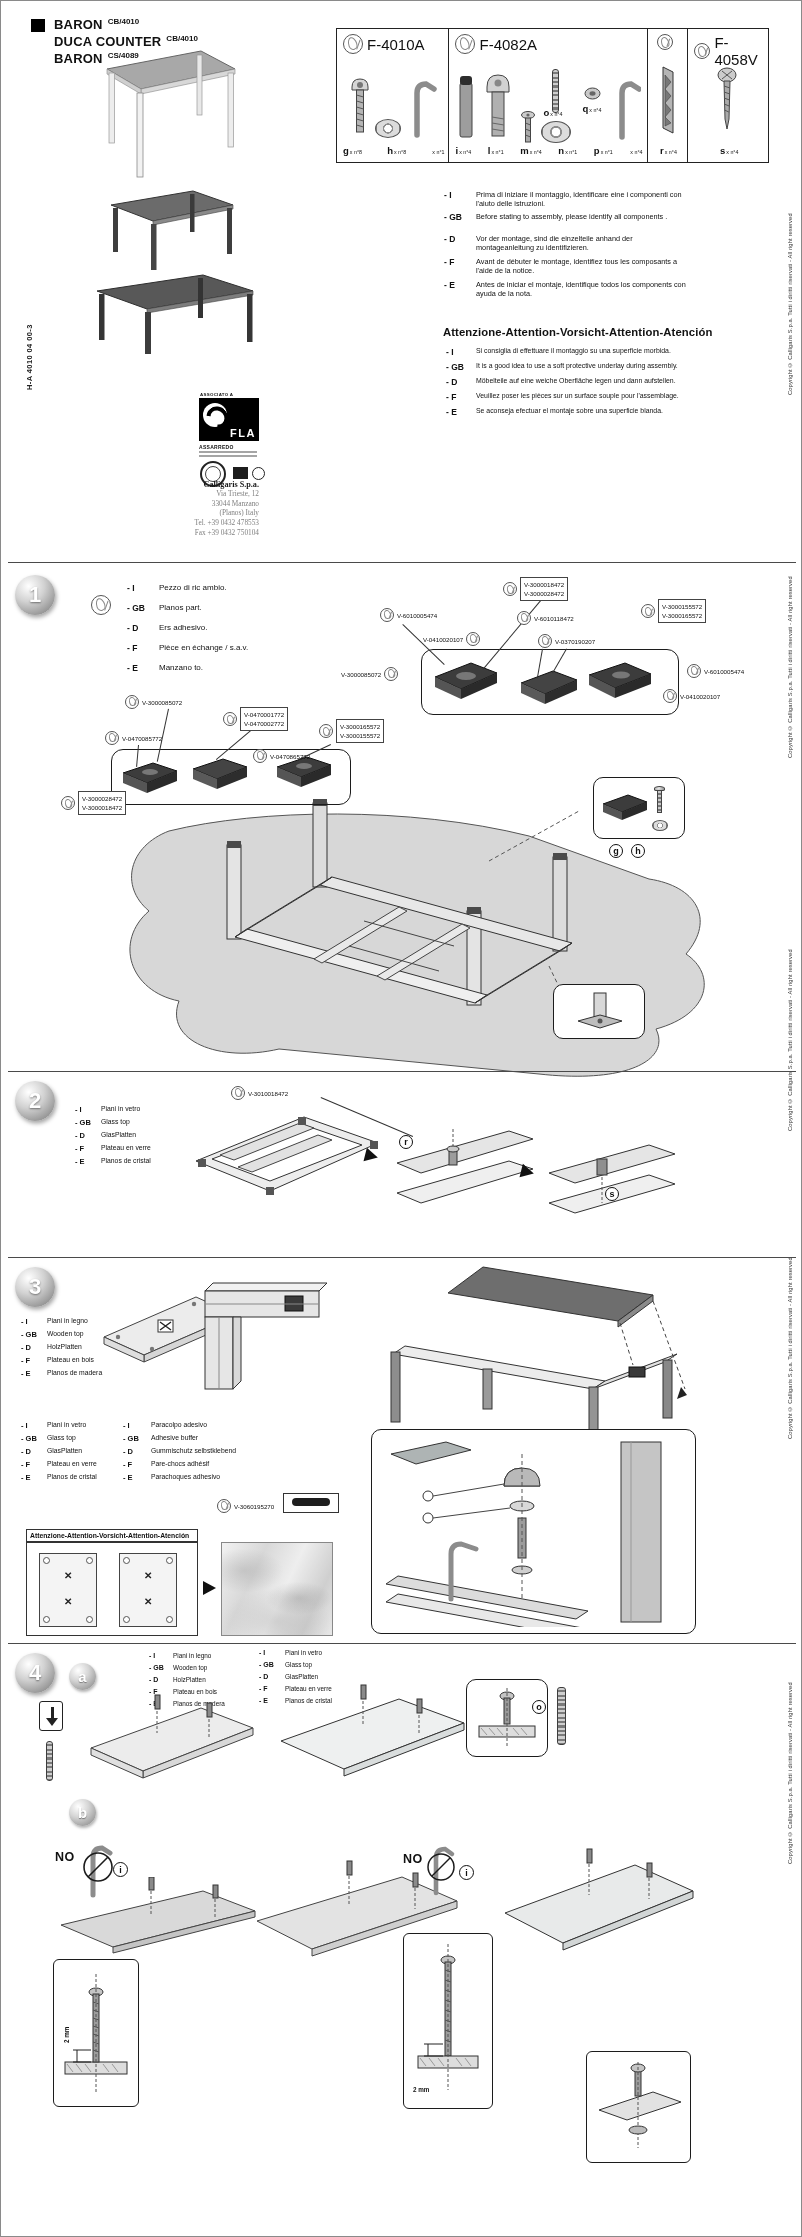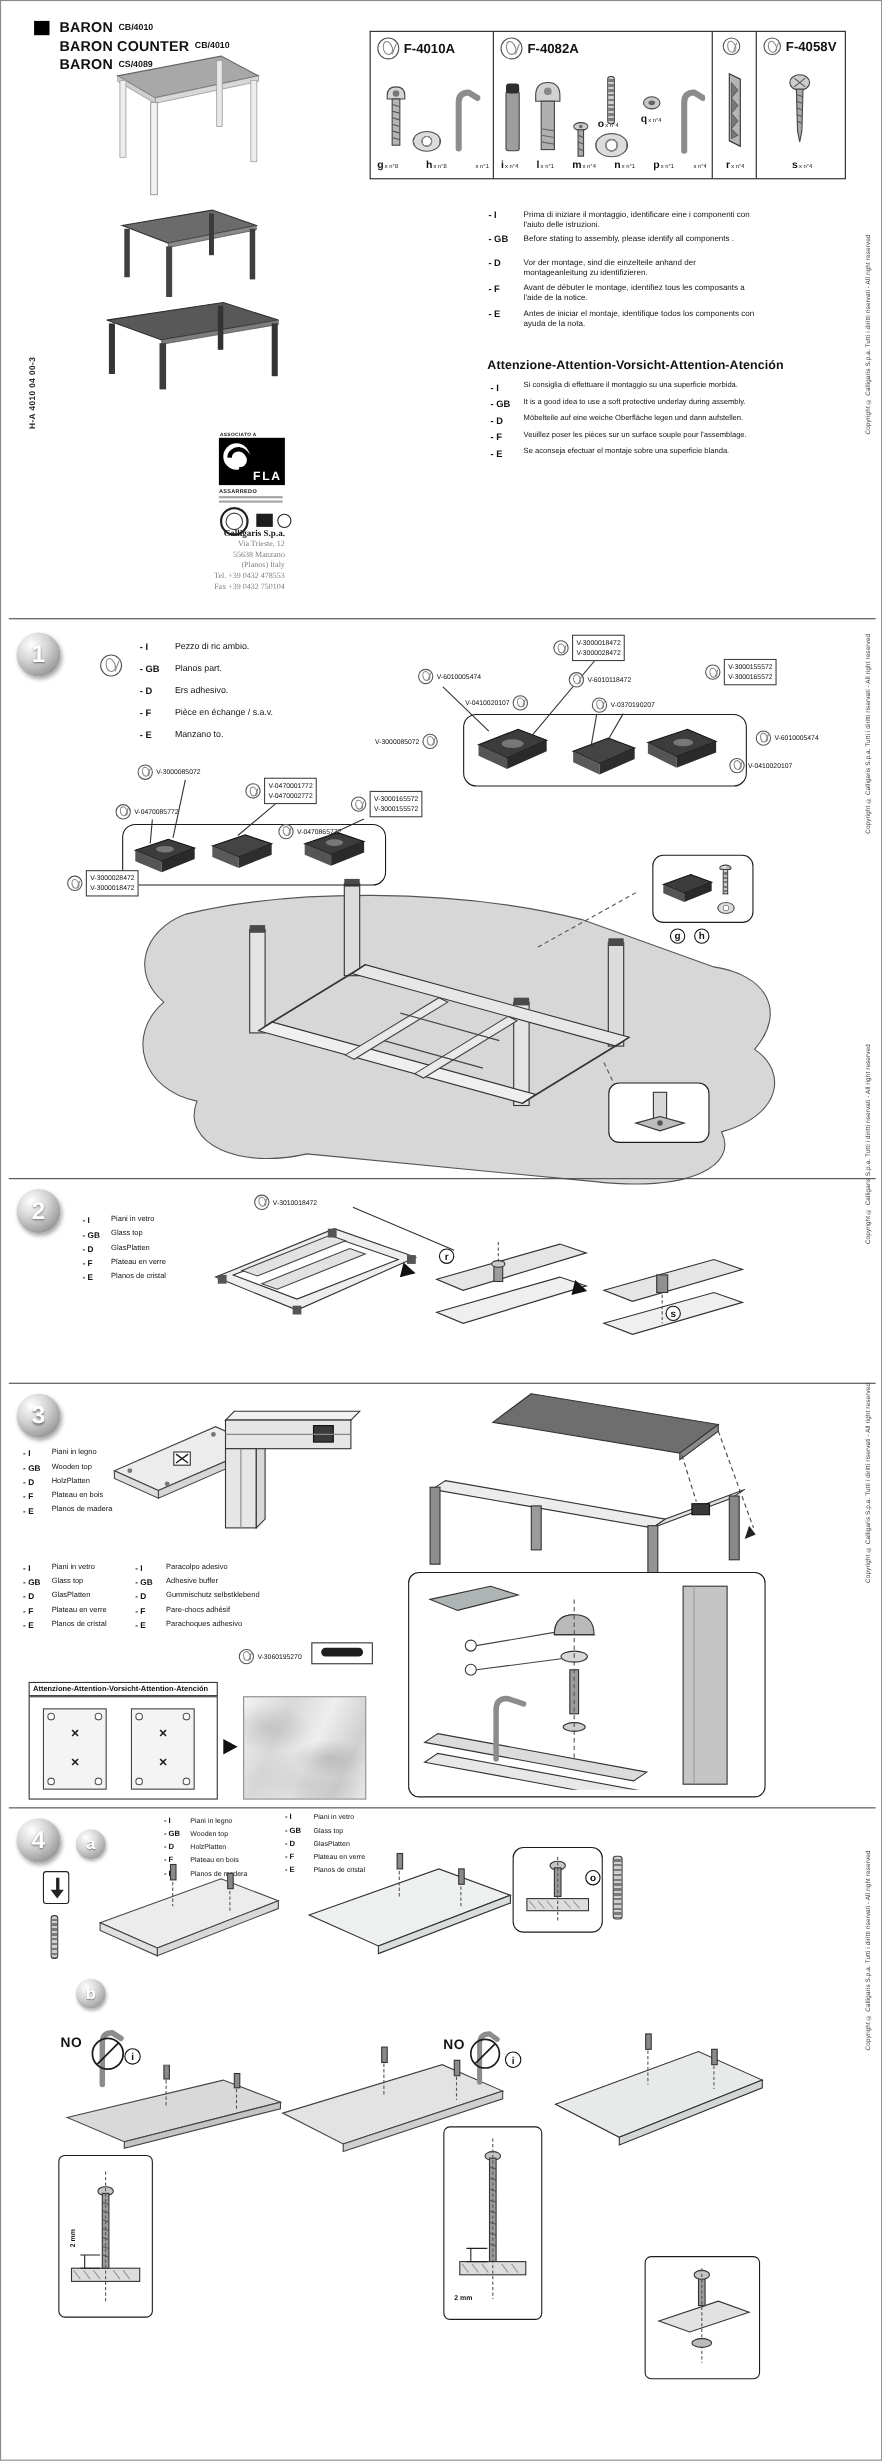--- a/index.html
+++ b/index.html
@@ -6,26 +6,26 @@
 html,body{background:#9a9a9a}
 #page{position:relative;width:802px;height:2237px;background:#fff;margin:0 auto;font-family:"Liberation Sans",sans-serif;color:#111;overflow:hidden;border:1px solid #8a8a8a}
 .abs{position:absolute}
 .hr{position:absolute;left:7px;width:788px;border-top:1.7px solid #4a4a4a}
 .vtext{position:absolute;writing-mode:vertical-rl;transform:rotate(180deg);white-space:nowrap}
 .copy{font-size:5.8px;color:#333;letter-spacing:.1px}
 .doccode{font-size:7.5px;color:#222;font-weight:bold;letter-spacing:.4px}
 .sq{width:14px;height:13px;background:#000}
 .pname{font-size:13px;font-weight:bold;letter-spacing:.2px}
 .pcode{font-size:8px;font-weight:bold}
-.titleline{display:flex;align-items:center;gap:5px;margin-bottom:2px}
+.titleline{display:flex;align-items:flex-start;gap:5px;margin-bottom:2px}
 .hwbox{position:absolute;left:335px;top:27px;width:433px;height:135px;border:1.4px solid #222;display:flex;background:#fff}
 .hwcell{position:relative;height:100%;border-right:1.4px solid #222}
 .hwcell:last-child{border-right:none}
 .hwhead{position:absolute;top:5px;left:6px;display:flex;align-items:center;gap:4px}
-.hwcode{font-weight:bold;font-size:12px}
+.hwcode{font-weight:normal;font-size:15px}
 .badge{position:relative;display:inline-block;border:1px solid #555;border-radius:50%;background:#fff;flex:none}
 .badge::before{content:"";position:absolute;left:22%;top:12%;width:40%;height:62%;border:1px solid #888;border-radius:50%/60% 60% 40% 40%;transform:rotate(-18deg)}
 .badge::after{content:"";position:absolute;right:18%;top:20%;width:22%;height:55%;border-right:1px solid #888;transform:rotate(20deg)}
 .b20{width:20px;height:20px}.b16{width:16px;height:16px}.b14{width:14px;height:14px}
 .hwfoot{position:absolute;bottom:4px;left:6px;right:4px;display:flex;align-items:baseline;justify-content:space-between}
 .pl{font-weight:bold;font-size:9.5px}
 .pq{font-size:5.3px;margin-left:1px}
 .pfl{position:absolute;display:flex;align-items:baseline}
 .lrow{position:absolute;display:flex}
 .lng{font-weight:bold;font-size:8.5px;flex:none}
@@ -79,21 +79,21 @@
 
   
   <div class="abs" style="left:30px;top:16px;display:flex;gap:9px">
     <div class="sq" style="margin-top:2px"></div>
     <div>
       <div class="titleline">
           <span class="pname">BARON</span>
           <span class="pcode">CB/4010</span>
         </div>
       <div class="titleline">
-          <span class="pname">BARON COUNTER</span>
+          <span class="pname">DUCA COUNTER</span>
           <span class="pcode">CB/4010</span>
         </div>
       <div class="titleline">
           <span class="pname">BARON</span>
           <span class="pcode">CS/4089</span>
         </div>
     </div>
   </div>
 
   
@@ -283,21 +283,21 @@
     </div>
     <div class="tinytxt" style="left:198px;top:443px;font-size:5px">ASSARREDO</div>
     <div class="tinybar" style="left:198px;top:450px;width:58px;height:2px"></div>
     <div class="tinybar" style="left:198px;top:454px;width:58px;height:2px"></div>
     <div class="certc" style="left:199px;top:460px;width:26px;height:26px"></div>
     <div class="certb" style="left:232px;top:466px;width:15px;height:12px"></div>
     <div class="certr" style="left:251px;top:466px;width:13px;height:13px"></div>
     <div class="addr" style="left:168px;top:479px">
       <div class="addr-name">Calligaris S.p.a.</div>
       <div class="addr-line">Via Trieste, 12</div>
-      <div class="addr-line">55638 Manzano</div>
+      <div class="addr-line">33044 Manzano</div>
       <div class="addr-line">(Planos) Italy</div>
       <div class="addr-line">Tel. +39 0432 478553</div>
       <div class="addr-line">Fax +39 0432 750104</div>
     </div>
   </div>
 
   
   <div class="vtext copy" style="left:786px;top:222px;height:172px">Copyright © Calligaris S.p.a.    Tutti i diritti riservati - All right reserved</div>
   <div class="vtext copy" style="left:786px;top:585px;height:172px">Copyright © Calligaris S.p.a.    Tutti i diritti riservati - All right reserved</div>
   <div class="vtext copy" style="left:786px;top:958px;height:172px">Copyright © Calligaris S.p.a.    Tutti i diritti riservati - All right reserved</div>

